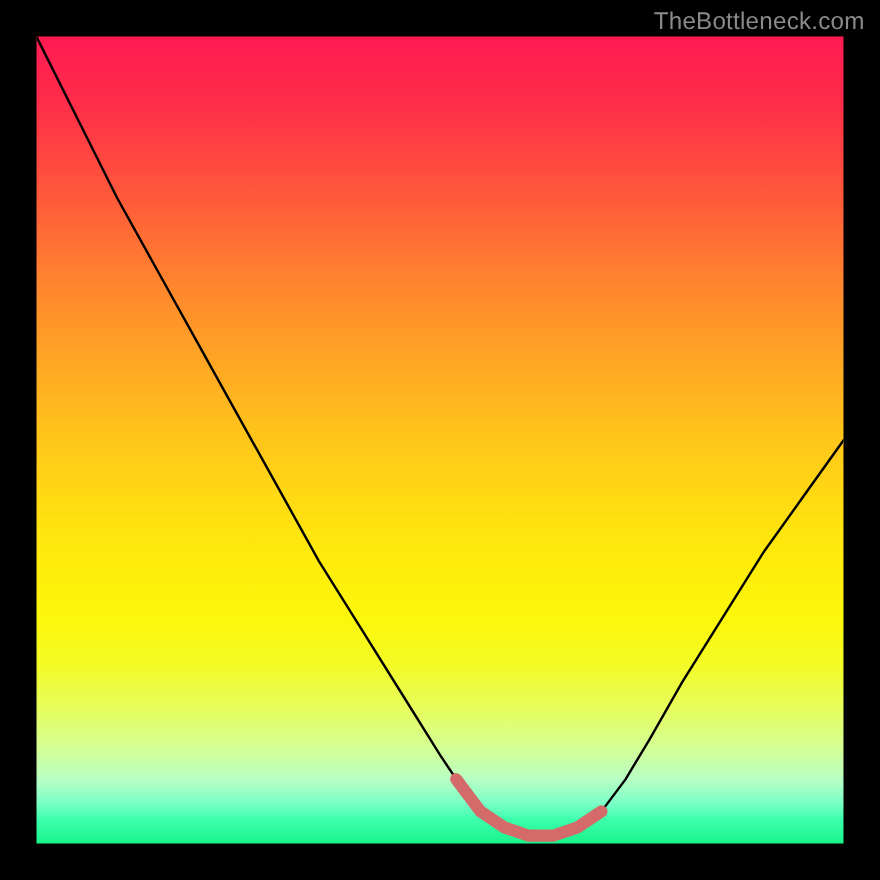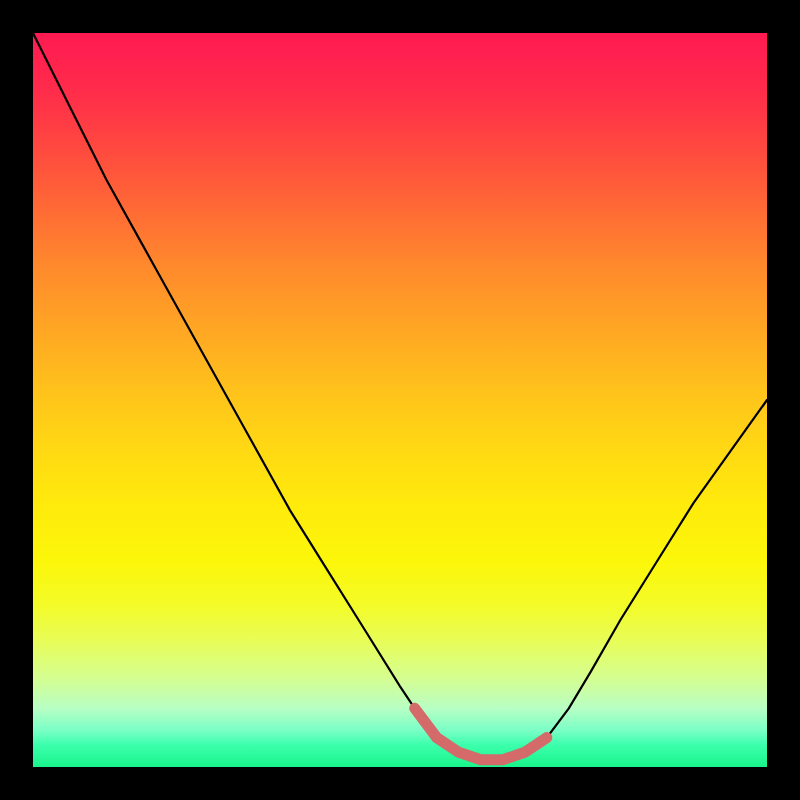--- a/index.html
+++ b/index.html
@@ -61,20 +61,21 @@
     font-size: 22px;
     letter-spacing: 0.2px;
     user-select: none;
   }
 </style>
 </head>
 <body>
 
 <div class="stage">
 
+  <div class="watermark">TheBottleneck.com</div>
 
   <div class="plot-area">
     <div class="gradient-bg"></div>
 
     <svg class="curve-svg" viewBox="0 0 734 734" preserveAspectRatio="none">
       <path fill="none" stroke="#000" stroke-width="2.2" stroke-linecap="round" d="M 0 0
                L 36.7 73.4
                L 73.4 146.8
                L 110.1 212.9
                L 146.8 279.0

